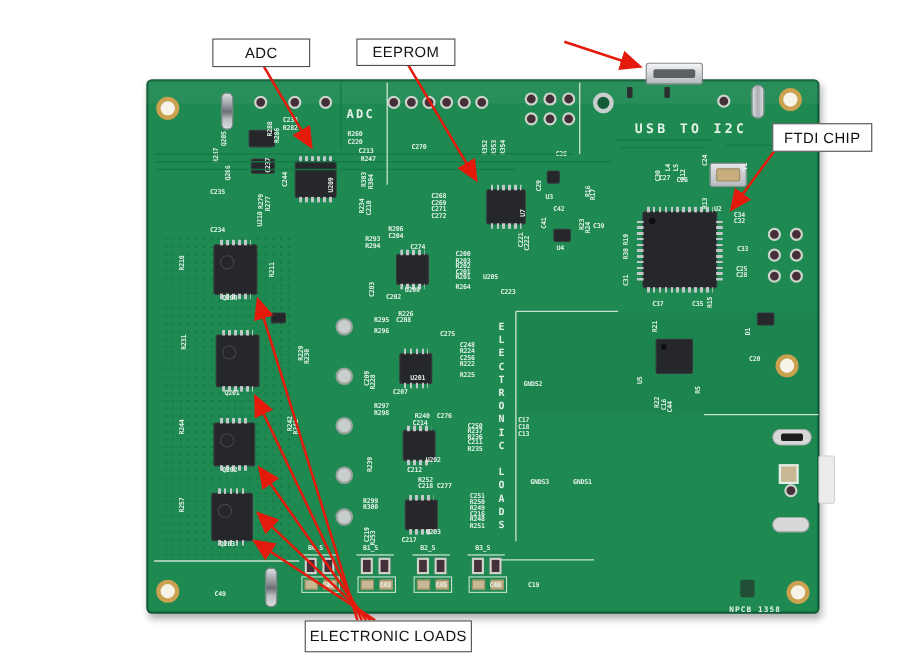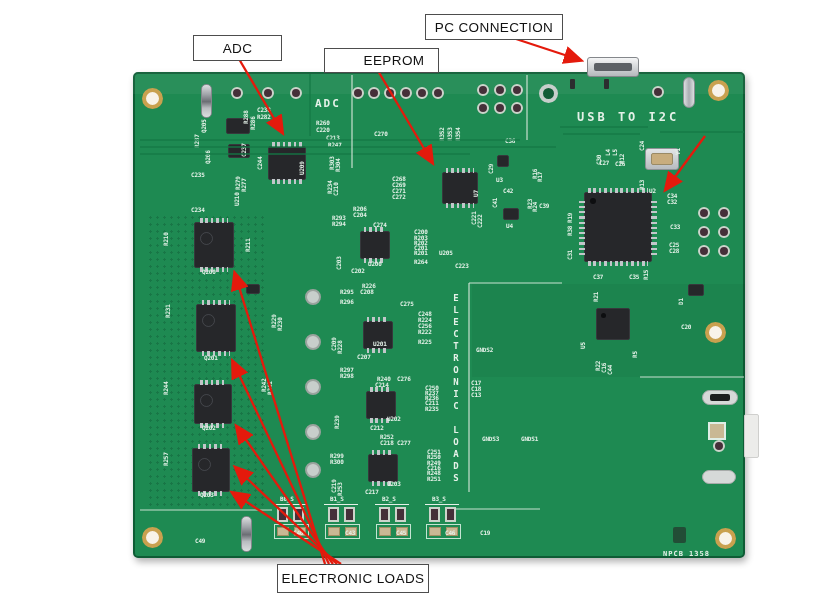--- a/index.html
+++ b/index.html
@@ -406,17 +406,17 @@
       <line x1="513" y1="38" x2="580" y2="60" stroke="#e41a0c" stroke-width="2.3" marker-end="url(#ah)"></line>
       <line x1="705" y1="136" x2="666" y2="189" stroke="#e41a0c" stroke-width="2.3" marker-end="url(#ah)"></line>
       <line x1="325" y1="564" x2="235" y2="274" stroke="#e41a0c" stroke-width="2.3" marker-end="url(#ah)"></line>
       <line x1="329" y1="564" x2="233" y2="362" stroke="#e41a0c" stroke-width="2.3" marker-end="url(#ah)"></line>
       <line x1="333" y1="564" x2="237" y2="427" stroke="#e41a0c" stroke-width="2.3" marker-end="url(#ah)"></line>
       <line x1="337" y1="564" x2="236" y2="468" stroke="#e41a0c" stroke-width="2.3" marker-end="url(#ah)"></line>
       <line x1="341" y1="564" x2="233" y2="493" stroke="#e41a0c" stroke-width="2.3" marker-end="url(#ah)"></line>
     </svg>
   <div class="layer" id="callouts">
       <div class="callout" style="left: 193px; top: 35px; width: 87px; height: 24px;">ADC</div>
-      <div class="callout" style="left: 324px; top: 48px; width: 88px; height: 23px; padding-left: 25px;">EEPROM</div>
-      <div class="callout" style="left: 425px; top: 14px; width: 136px; height: 24px;">PC CONNECTION</div>
+      <div class="callout" style="left: 324px; top: 35px; width: 88px; height: 23px;">EEPROM</div>
+      <div class="callout" style="left: 702px; top: 112px; width: 89px; height: 24px;">FTDI CHIP</div>
       <div class="callout" style="left: 277px; top: 564px; width: 150px; height: 27px;">ELECTRONIC LOADS</div>
     </div>
 </div>
 
 </body></html>

